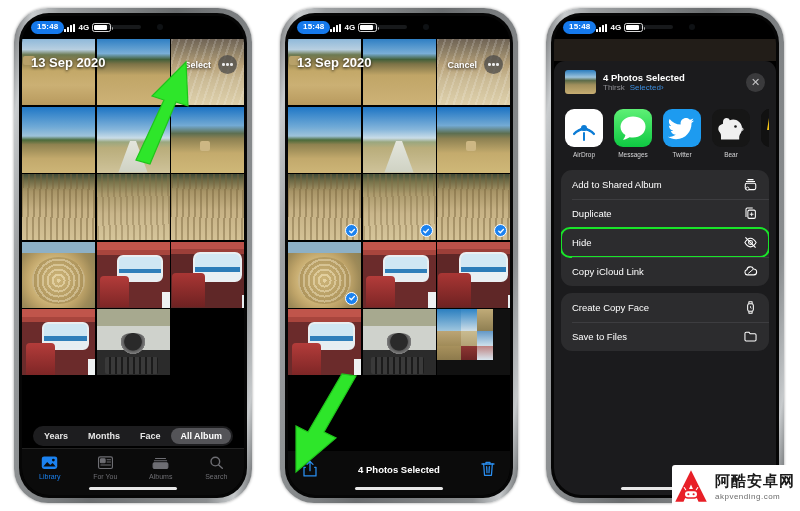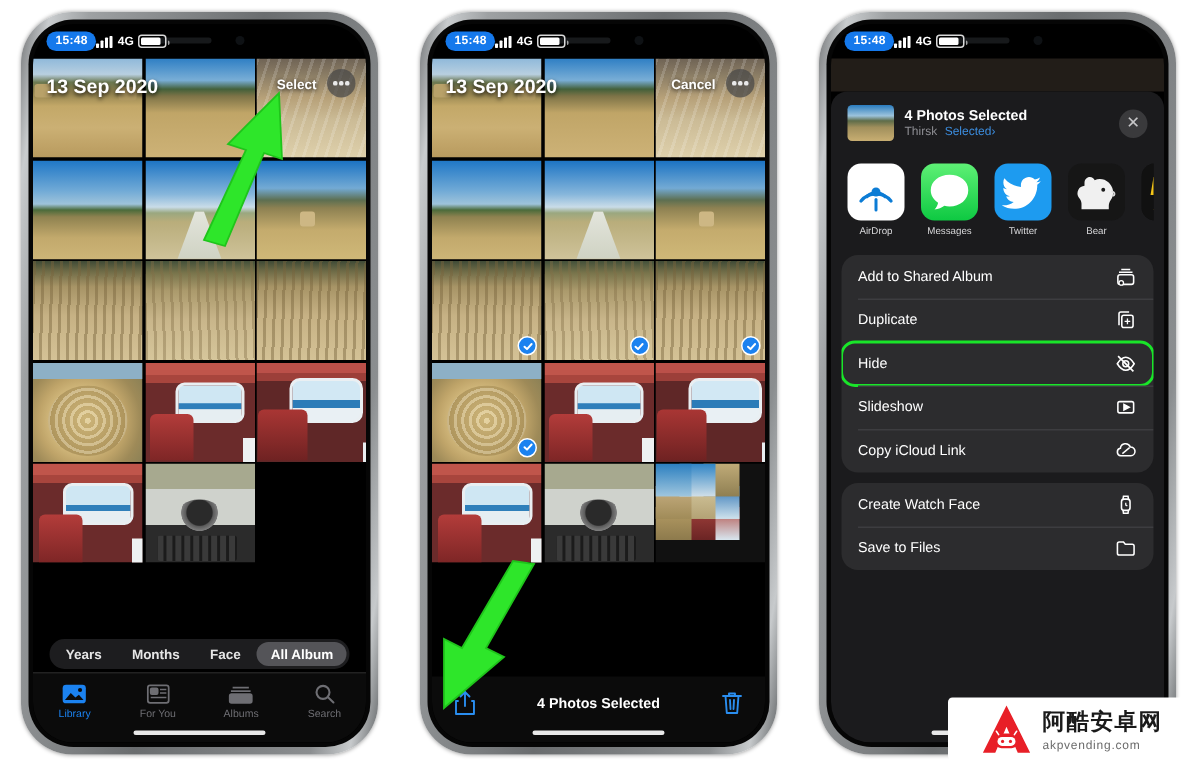--- a/index.html
+++ b/index.html
@@ -168,22 +168,22 @@
       linear-gradient(#3075b5,#cfe2ec) 66.6% 33.3%/33.4% 33.3% no-repeat,
       linear-gradient(#b79e66,#8d7a4c) 0 66.6%/33.3% 33.4% no-repeat,
       linear-gradient(#a2413c,#6b2424) 33.3% 66.6%/33.3% 33.4% no-repeat,
       linear-gradient(#b04a42,#d8e6ef) 66.6% 66.6%/33.4% 33.4% no-repeat;
   }
   .ph-empty { background: #000; }
 
   
   .date-head {
     position: absolute; top: 23px; left: 0; right: 0; height: 26px;
-    display: flex; align-items: flex-end; justify-content: space-between;
-    padding: 0 7px 0 9px; z-index: 20; pointer-events: none;
+    display: flex; align-items: flex-start; justify-content: space-between;
+    padding: 16px 7px 0 9px; z-index: 20; pointer-events: none;
   }
   .date-title {
     font-size: 13px; font-weight: bold; color: #fff;
     text-shadow: 0 1px 3px rgba(0,0,0,.85);
   }
   .head-actions { display: flex; align-items: center; gap: 7px; }
   .txt-btn {
     font-size: 9px; font-weight: bold; color: #fff;
     text-shadow: 0 1px 3px rgba(0,0,0,.9);
   }
@@ -300,21 +300,21 @@
   }
   .act-row.hl::before { display:none; }
 
   
   .arrow { position: absolute; z-index: 60; pointer-events: none; }
 
   
   .watermark {
     position: absolute; right: 4px; bottom: 4px; z-index: 90;
     display: flex; align-items: center; gap: 6px;
-    background: #fff; padding: 3px 21px; border-radius: 3px;
+    background: #fff; padding: 3px 1px; border-radius: 3px;
   }
   .wm-logo { width: 36px; height: 36px; position: relative; }
   .wm-text { display: flex; flex-direction: column; gap: 1px; }
   .wm-cn { font-size: 15px; font-weight: bold; color: #1a1a1a; letter-spacing: 1px; }
   .wm-en { font-size: 8px; color: #6b6b6b; letter-spacing: .5px; }
 </style>
 </head>
 <body>
 
 <div class="stage">
@@ -724,41 +724,32 @@
                     <span class="act-label">Hide</span>
                     <span class="act-ico">
                       <svg viewBox="0 0 20 20" fill="none" stroke="#fff" stroke-width="1.4">
                         <path d="M2.5 10 C5 5.8 7.6 4.2 10 4.2 c2.4 0 5 1.6 7.5 5.8 -2.5 4.2 -5.1 5.8 -7.5 5.8 -2.4 0 -5-1.6-7.5-5.8Z"></path>
                         <circle cx="10" cy="10" r="2.6"></circle>
                         <path d="M3.2 3.2 L16.8 16.8" stroke-width="1.5"></path>
                       </svg>
                     </span>
                   </div>
                   <div class="act-row">
-                    <span class="act-label">Slideshow</span>
-                    <span class="act-ico">
-                      <svg viewBox="0 0 20 20" fill="none" stroke="#fff" stroke-width="1.4">
-                        <rect x="3" y="5" width="14" height="10" rx="1.6"></rect>
-                        <path d="M8.4 7.6 L13 10 L8.4 12.4 Z" fill="#fff"></path>
-                      </svg>
-                    </span>
-                  </div>
-                  <div class="act-row">
                     <span class="act-label">Copy iCloud Link</span>
                     <span class="act-ico">
                       <svg viewBox="0 0 20 20" fill="none" stroke="#fff" stroke-width="1.4">
                         <path d="M5.6 14.5 a3.4 3.4 0 0 1 -.4 -6.7 a4.6 4.6 0 0 1 8.8 -1.2 a3.6 3.6 0 0 1 .5 7.9 Z"></path>
                         <path d="M7 12.6 L13.4 7.2" stroke-width="1.3"></path>
                       </svg>
                     </span>
                   </div>
                 </div>
                 <div class="act-group">
                   <div class="act-row">
-                    <span class="act-label">Create Watch Face</span>
+                    <span class="act-label">Create Copy Face</span>
                     <span class="act-ico">
                       <svg viewBox="0 0 20 20" fill="none" stroke="#fff" stroke-width="1.4">
                         <rect x="6.2" y="5" width="7.6" height="10" rx="2.4"></rect>
                         <path d="M7.6 5 L8 2.4 H12 L12.4 5 M7.6 15 L8 17.6 H12 L12.4 15"></path>
                         <path d="M10 8.2 V10.3 L11.4 11" stroke-width="1.1"></path>
                       </svg>
                     </span>
                   </div>
                   <div class="act-row">
                     <span class="act-label">Save to Files</span>

